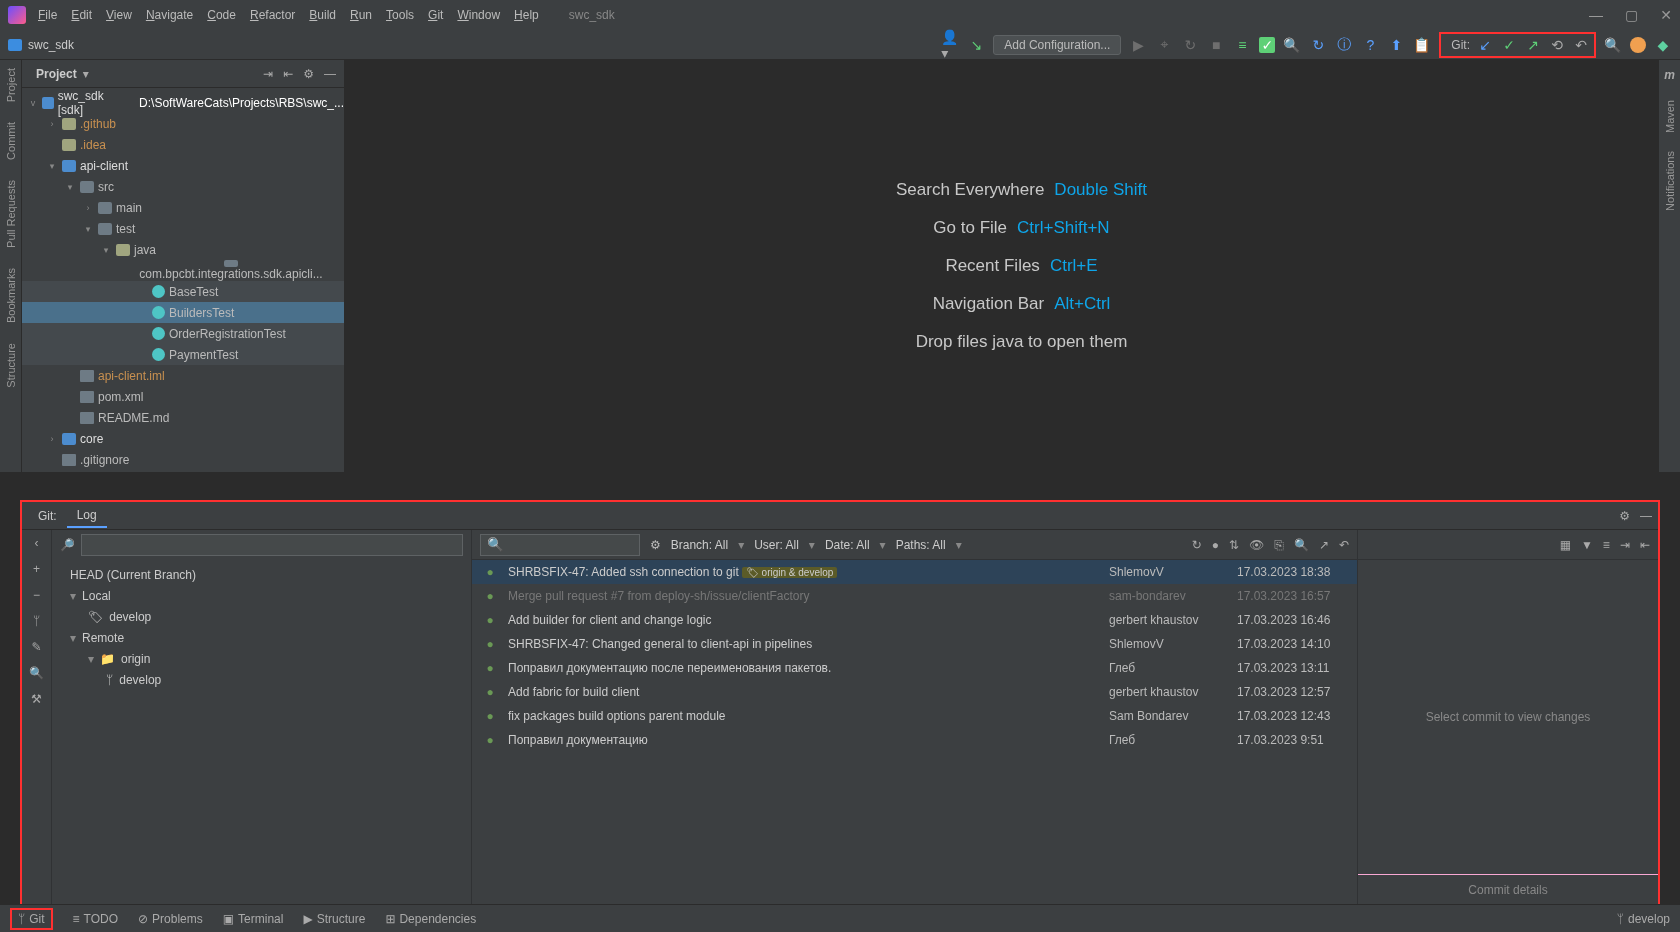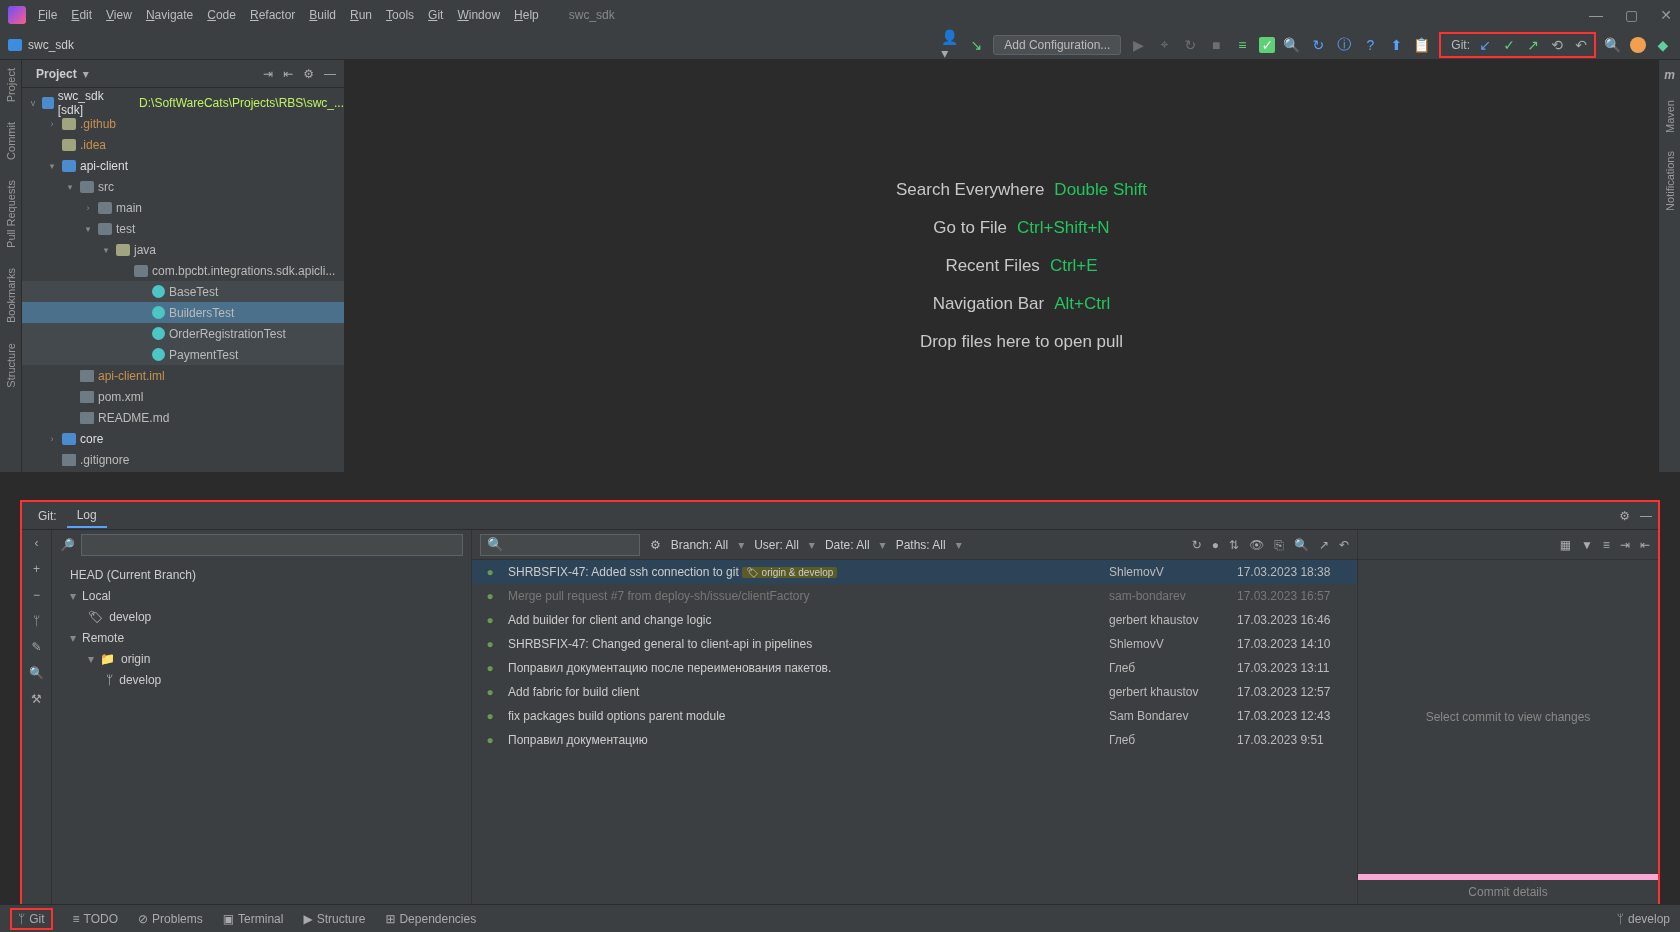--- a/index.html
+++ b/index.html
@@ -40,26 +40,26 @@
 .tree-row.dim-sel { background: #44494d; }
 .exp { width: 12px; text-align: center; color: #888; font-size: 9px; }
 .fic { width: 14px; height: 12px; margin: 0 4px; background: #a0a57f; border-radius: 2px; }
 .fic.blue { background: #4c8cce; }
 .fic.dark { background: #6e7b85; }
 .fic.file { background: #6e7b85; border-radius: 1px; }
 .fic.class { background: #4ec5c5; border-radius: 50%; width: 13px; height: 13px; }
 .tree-label { color: #bbbbbb; }
 .tree-label.orange { color: #c89050; }
 .tree-label.bold { font-weight: normal; color: #ddd; }
-.tree-path { color: #bef264; margin-left: 19px; }
+.tree-path { color: #ffffff; margin-left: 19px; }
 
 .editor-area { flex: 1; background: #2b2b2b; display: flex; flex-direction: column; align-items: center; justify-content: center; gap: 18px; }
 .welcome-row { display: flex; gap: 10px; font-size: 17px; }
 .welcome-row .label { color: #c8c8c8; margin-left: 40px; }
-.welcome-row .shortcut { color: #22c55e; }
+.welcome-row .shortcut { color: #0ea5e9; }
 
 .git-panel { position: absolute; bottom: 28px; left: 20px; right: 20px; top: 500px; background: #3c3f41; border-top: 2px solid #ff3030; border-left: 2px solid #ff3030; border-right: 2px solid #ff3030; }
 .git-tabs { height: 28px; display: flex; align-items: center; border-bottom: 1px solid #2b2b2b; padding: 0 6px; }
 .git-tab { padding: 4px 10px; color: #ccc; }
 .git-tab.active { border-bottom: 2px solid #5aa0ff; }
 .git-tabs .right { margin-left: auto; display: flex; gap: 10px; color: #aaa; }
 
 .git-body { display: flex; height: calc(100% - 28px); }
 .git-left-tools { width: 30px; background: #3c3f41; border-right: 1px solid #303234; display: flex; flex-direction: column; align-items: center; padding-top: 6px; gap: 12px; color: #aaa; }
 .git-left { width: 420px; background: #3c3f41; border-right: 1px solid #303234; display: flex; flex-direction: column; }
@@ -79,21 +79,21 @@
 .commit-row .msg { flex: 1; color: #ccc; white-space: nowrap; overflow: hidden; text-overflow: ellipsis; }
 .commit-row .msg.dim { color: #777; }
 .commit-row .author { width: 120px; color: #bbb; }
 .commit-row .date { width: 120px; color: #bbb; text-align: left; }
 .commit-row.sel { background: #2d4358; }
 .branch-tag { background: #5b5b28; padding: 0 4px; font-size: 10px; color: #ccc; border-radius: 2px; }
 
 .git-right { width: 300px; background: #3c3f41; display: flex; flex-direction: column; }
 .git-right .filtericons { height: 30px; display: flex; gap: 10px; justify-content: flex-end; padding: 0 8px; align-items: center; color: #aaa; border-bottom: 1px solid #303234; }
 .git-right .placeholder { flex: 1; display: flex; align-items: center; justify-content: center; color: #888; }
-.git-right .details { height: 30px; border-top: 6px solid #f9a8d4; display: flex; align-items: center; justify-content: center; color: #888; }
+.git-right .details { height: 30px; border-top: 1px solid #f9a8d4; display: flex; align-items: center; justify-content: center; color: #888; }
 
 .status-bar { position: absolute; bottom: 0; left: 0; right: 0; height: 28px; background: #3c3f41; border-top: 1px solid #2b2b2b; display: flex; align-items: center; padding: 0 10px; gap: 20px; }
 .sb-item { color: #aaa; display: flex; align-items: center; gap: 4px; }
 .sb-item.active { border: 2px solid #ff3030; padding: 2px 6px; }
 .status-bar .right { margin-left: auto; display: flex; gap: 12px; }
 .branch-ic { color: #aaa; }
 .m-icon { font-style: italic; font-weight: bold; color: #aaa; }
 </style>
 </head>
 <body>
@@ -211,21 +211,21 @@
           <div class="tree-row" style="padding-left: 60px;">
             <span class="exp">▾</span>
             <div class="fic dark"></div>
             <span class="tree-label ">test</span>
           </div>
           <div class="tree-row" style="padding-left: 78px;">
             <span class="exp">▾</span>
             <div class="fic "></div>
             <span class="tree-label ">java</span>
           </div>
-          <div class="tree-row" style="padding-left: 96px;">
+          <div class="tree-row" style="padding-left: 96px; flex-direction: column;">
             <span class="exp"></span>
             <div class="fic dark"></div>
             <span class="tree-label ">com.bpcbt.integrations.sdk.apicli...</span>
           </div>
           <div class="tree-row dim-sel" style="padding-left: 114px;">
             <span class="exp"></span>
             <div class="fic class"></div>
             <span class="tree-label ">BaseTest</span>
           </div>
           <div class="tree-row sel" style="padding-left: 114px;">
@@ -285,21 +285,21 @@
       </div>
       <div class="welcome-row">
         <span class="label">Recent Files</span>
         <span class="shortcut">Ctrl+E</span>
       </div>
       <div class="welcome-row">
         <span class="label">Navigation Bar</span>
         <span class="shortcut">Alt+Ctrl</span>
       </div>
       <div class="welcome-row">
-        <span class="label">Drop files here to open pull</span>
+        <span class="label">Drop files java to open them</span>
       </div>
     </div>
   <div class="right-rail" id="right-rail">
       <div class="m-icon">m</div>
       <div class="rail-text">Maven</div>
       <div class="rail-text">Notifications</div>
     </div>
 </div>
 
 <div class="git-panel">

